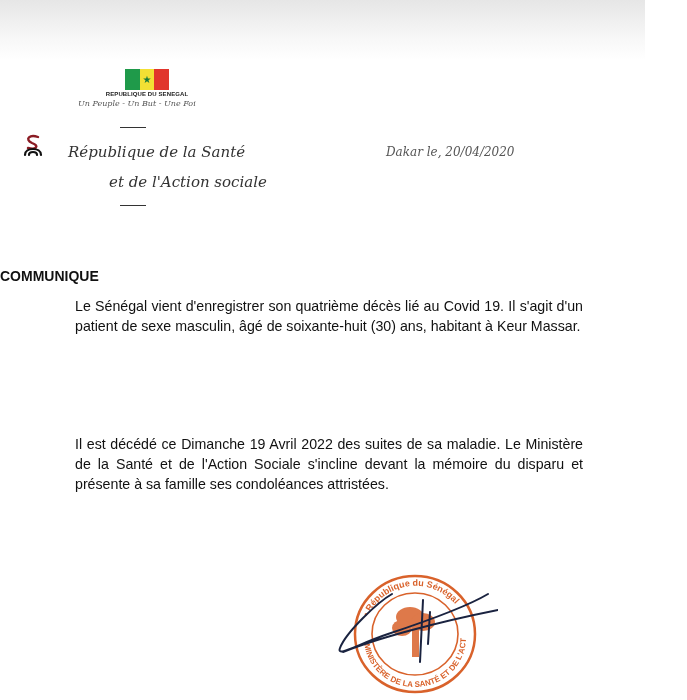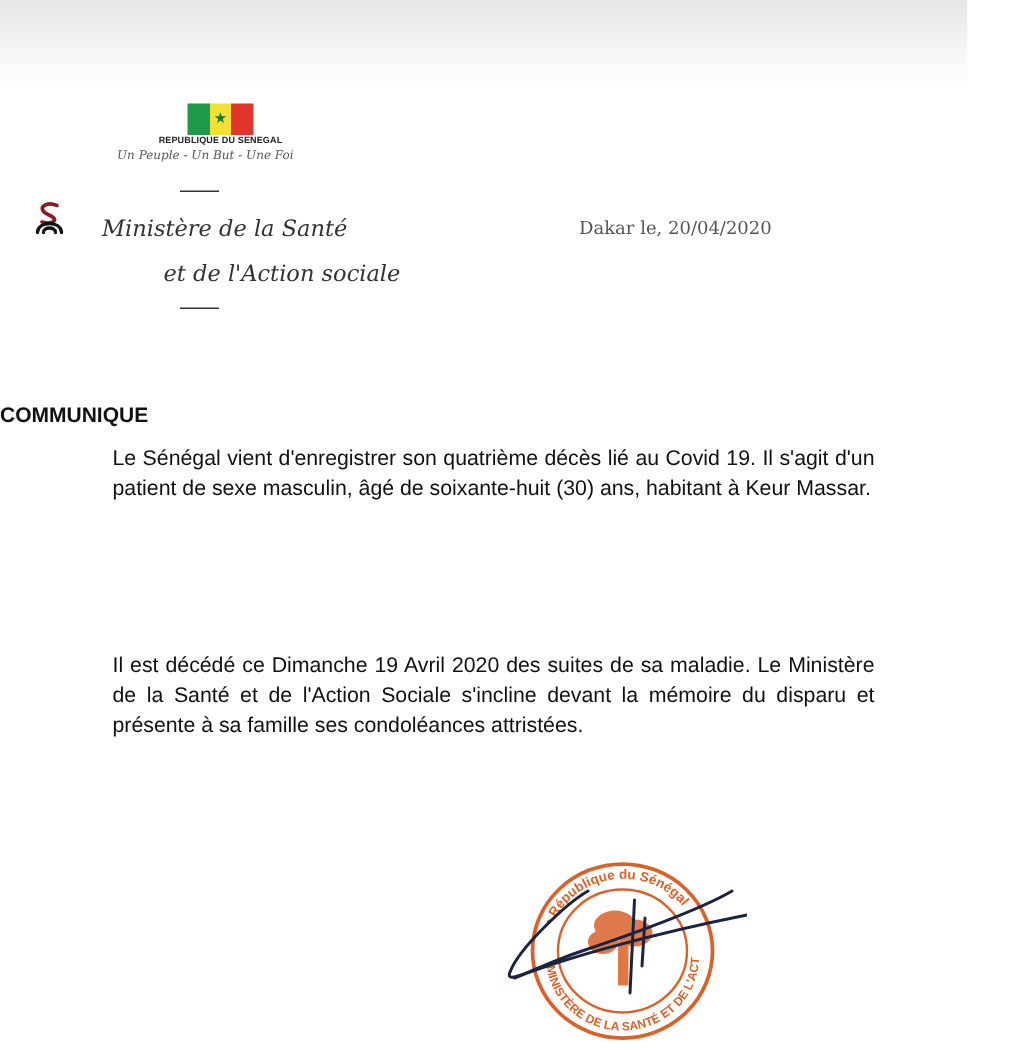--- a/index.html
+++ b/index.html
@@ -32,21 +32,21 @@
       font-family: "DejaVu Serif", serif; font-style: italic; font-size: 8px; color: #555;
     }
     .rule { position: absolute; height: 1px; background: #333; }
     .ministry-logo { position: absolute; left: 20px; top: 133px; width: 26px; height: 26px; }
     .ministry-line {
       position: absolute; left: 68px; font-family: "DejaVu Serif", serif; font-style: italic;
       font-size: 15px; color: #333; white-space: nowrap;
     }
     .date {
       position: absolute; left: 386px; top: 145px; font-family: "DejaVu Serif", serif;
-      font-size: 12px; color: #555; white-space: nowrap;
+      font-style: italic; font-size: 12px; color: #555; white-space: nowrap;
     }
     .title {
       position: absolute; left: 0; width: 645px; top: 268px; text-align: left;
       font-size: 14px; font-weight: bold; color: #111;
     }
     .para {
       position: absolute; left: 75px; width: 508px; font-size: 14.2px; line-height: 20px;
       color: #111; text-align: justify; text-align-last: left;
     }
     .seal { position: absolute; left: 318px; top: 572px; width: 180px; height: 128px; }
@@ -65,31 +65,31 @@
   <div class="rep-title">REPUBLIQUE DU SENEGAL</div>
   <div class="motto">Un Peuple - Un But - Une Foi</div>
 
   <div class="rule" style="left:120px; top:127px; width:26px;"></div>
 
   <svg class="ministry-logo" viewBox="0 0 26 26">
     <path d="M18 4 C10 1, 4 6, 12 10 C20 13, 16 17, 8 15" fill="none" stroke="#8b1c24" stroke-width="2.4" stroke-linecap="round"></path>
     <path d="M5 22 C5 14, 21 14, 21 22 M9 22 C9 18, 17 18, 17 22" fill="none" stroke="#111" stroke-width="2.2" stroke-linecap="round"></path>
   </svg>
 
-  <div class="ministry-line" style="top:143px;">Ministère de la Santé</div>
+  <div class="ministry-line" style="top:143px;">République de la Santé</div>
   <div class="ministry-line" style="top:173px; left:70px;margin-left:39px;">et de l'Action sociale</div>
 
   <div class="rule" style="left:120px; top:205px; width:26px;"></div>
 
   <div class="date">Dakar le, 20/04/2020</div>
 
   <div class="title">COMMUNIQUE</div>
 
   <div class="para" style="top:296px;">Le Sénégal vient d'enregistrer son quatrième décès lié au Covid 19. Il s'agit d'un patient de sexe masculin, âgé de soixante-huit (30) ans, habitant à Keur Massar.</div>
-  <div class="para" style="top:434px;">Il est décédé ce Dimanche 19 Avril 2020 des suites de sa maladie. Le Ministère de la Santé et de l'Action Sociale s'incline devant la mémoire du disparu et présente à sa famille ses condoléances attristées.</div>
+  <div class="para" style="top:434px;">Il est décédé ce Dimanche 19 Avril 2022 des suites de sa maladie. Le Ministère de la Santé et de l'Action Sociale s'incline devant la mémoire du disparu et présente à sa famille ses condoléances attristées.</div>
 
   <svg class="seal" viewBox="0 0 180 128">
     <ellipse cx="97" cy="62" rx="60" ry="58" fill="none" stroke="#d9622b" stroke-width="2.5"></ellipse>
     <ellipse cx="97" cy="62" rx="43" ry="41" fill="none" stroke="#d9622b" stroke-width="1.6"></ellipse>
     <path id="sealTop" d="M47 56 A51 49 0 0 1 148 56" fill="none"></path>
     <text font-size="9" fill="#d9622b" font-family="Liberation Sans, sans-serif" font-weight="bold">
       <textPath href="#sealTop" startOffset="8%">• République du Sénégal</textPath>
     </text>
     <path id="sealBottom" d="M46 66 A51 49 0 0 0 148 66" fill="none"></path>
     <text font-size="8" fill="#d9622b" font-family="Liberation Sans, sans-serif" font-weight="bold">

